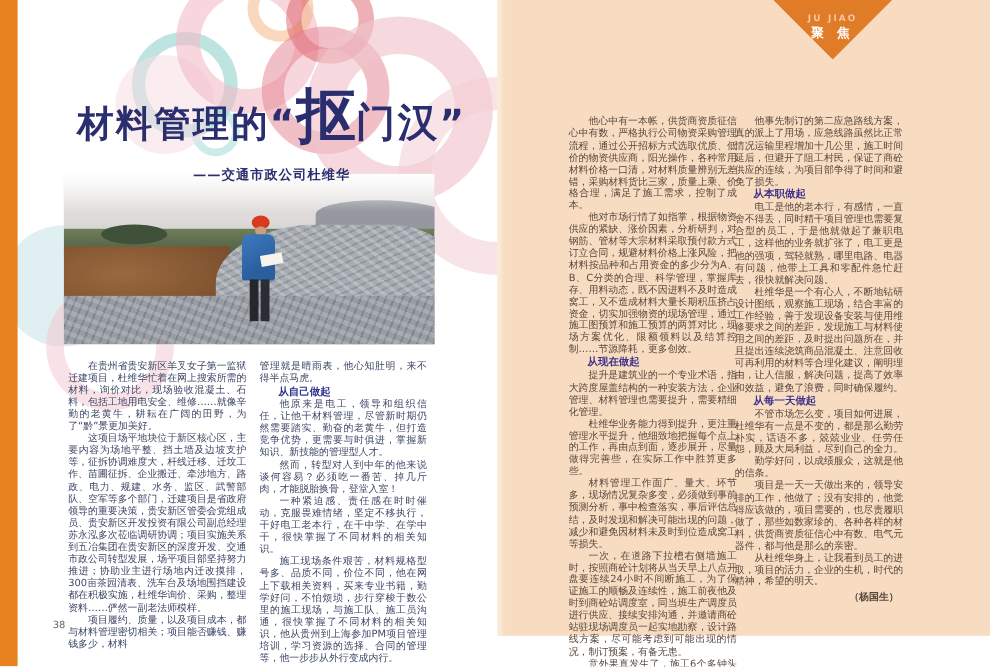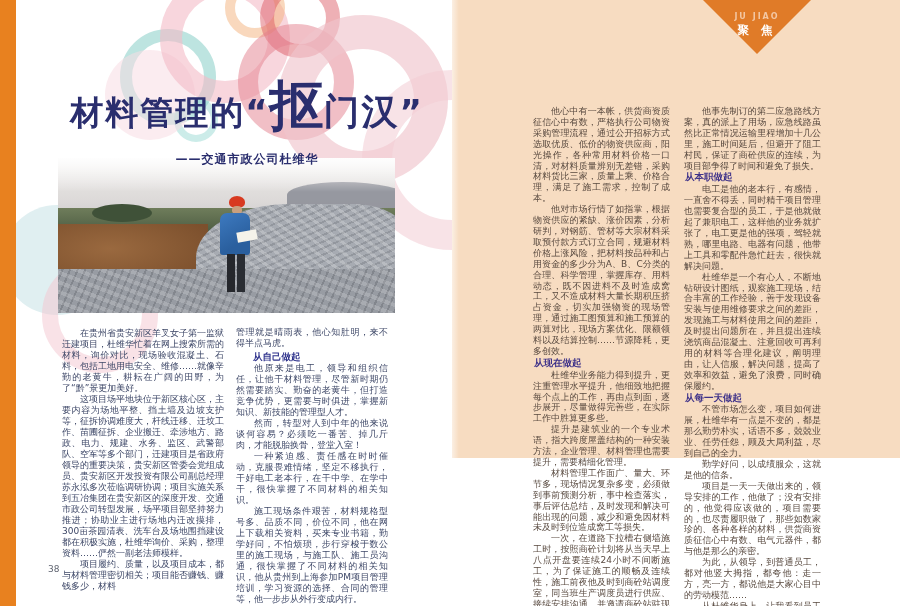--- a/index.html
+++ b/index.html
@@ -44,38 +44,38 @@
   .ph-jacket { position:absolute; left:4px; top:17px; width:30px; height:42px; border-radius:7px 7px 3px 3px;
                background:linear-gradient(150deg,#3d7ac0 0%, #2a5f9e 70%); }
   .ph-paper { position:absolute; left:21px; top:35px; width:20px; height:10px; background:#f5f3ea; transform:rotate(-10deg); z-index:2; }
   .ph-leg1 { position:absolute; left:11px; top:58px; width:8px; height:38px; background:#25272c; }
   .ph-leg2 { position:absolute; left:21px; top:58px; width:8px; height:38px; background:#2a2d33; }
   .ph-fade { position:absolute; left:0; top:0; width:100%; height:34px;
              background:linear-gradient(rgba(255,255,255,.95), rgba(255,255,255,0)); }
 
   .lp-col { position:absolute; top:328px; font-size:9px; line-height:11px; text-align:justify; color:#3d4767; z-index:4; }
   .lp-col p { text-indent:2em; }
-  .lp-col .no-indent { text-indent:0;font-family:Liberation Mono, monospace; }
+  .lp-col .no-indent { text-indent:0; }
   .lp-col1 { left:62px; width:162px; }
   .lp-col2 { left:236px; width:152px; }
   .lp-heading { color:#2e328c; font-weight:bold; font-size:9.5px; text-indent:1.8em; margin:1px 0; }
   .page-num { position:absolute; left:48px; top:564px; font-size:9px; color:#5f6470; z-index:5; }
 
   
-  .right-page { position:absolute; left:452px; top:0; width:448px; height:458px; background:#f7dcc1; }
+  .right-page { position:absolute; left:452px; top:0; width:448px; height:578px; background:#f7dcc1; }
   .gutter-light { position:absolute; left:0; top:0; width:7px; height:606px; background:linear-gradient(90deg, rgba(255,255,255,.55), rgba(255,255,255,0)); }
 
   .focus-tab { position:absolute; left:251px; top:0; width:108px; height:54px; background:#e07b28;
                -webkit-clip-path:polygon(0 0,100% 0,50% 100%); clip-path:polygon(0 0,100% 0,50% 100%);
                text-align:center; z-index:3; }
   .focus-latin { margin-top:12px; font-size:8px; letter-spacing:2px; color:#f3c7a3; font-weight:bold; }
   .focus-cn { margin-top:2px; font-size:11.5px; letter-spacing:4px; color:#ffffff; font-weight:bold; }
 
   .rp-col { position:absolute; top:106px; width:153px; font-size:9px; line-height:10.9px; text-align:justify; color:#58493f; }
-  .rp-col p { text-indent:2em;margin-left:16px; }
+  .rp-col p { text-indent:2em; }
   .rp-col1 { left:65px; }
   .rp-col2 { left:216px; }
   .rp-heading { color:#3e3189; font-weight:bold; font-size:9.5px; text-indent:1.8em; margin:1px 0; }
   .signature { text-align:right; text-indent:0 !important; padding-right:4px; margin-top:3px; font-weight:bold; }
 </style>
 </head>
 <body>
 
 <div id="spread">
 
@@ -143,35 +143,34 @@
 
     <div class="focus-tab">
       <div class="focus-latin">JU JIAO</div>
       <div class="focus-cn">聚 焦</div>
     </div>
 
     <div class="rp-col rp-col1">
       <p>他心中有一本帐，供货商资质征信心中有数，严格执行公司物资采购管理流程，通过公开招标方式选取优质、低价的物资供应商，阳光操作，各种常用材料价格一口清，对材料质量辨别无差错，采购材料货比三家，质量上乘、价格合理，满足了施工需求，控制了成本。</p>
       <p>他对市场行情了如指掌，根据物资供应的紧缺、涨价因素，分析研判，对钢筋、管材等大宗材料采取预付款方式订立合同，规避材料价格上涨风险，把材料按品种和占用资金的多少分为A、B、C分类的合理、科学管理，掌握库存、用料动态，既不因进料不及时造成窝工，又不造成材料大量长期积压挤占资金，切实加强物资的现场管理，通过施工图预算和施工预算的两算对比，现场方案优化、限额领料以及结算控制……节源降耗，更多创效。</p>
       <div class="rp-heading">从现在做起</div>
+      <p>提升是建筑业的一个专业术语，指大跨度屋盖结构的一种安装方法，企业管理、材料管理也需要提升，需要精细化管理。</p>
       <p>杜维华业务能力得到提升，更注重管理水平提升，他细致地把握每个点上的工作，再由点到面，逐步展开，尽量做得完善些，在实际工作中胜算更多些。</p>
-      <p>提升是建筑业的一个专业术语，指大跨度屋盖结构的一种安装方法，企业管理、材料管理也需要提升，需要精细化管理。</p>
       <p>材料管理工作面广、量大、环节多，现场情况复杂多变，必须做到事前预测分析，事中检查落实，事后评估总结，及时发现和解决可能出现的问题，减少和避免因材料未及时到位造成窝工等损失。</p>
       <p>一次，在道路下拉槽右侧墙施工时，按照商砼计划将从当天早上八点开盘要连续24小时不间断施工，为了保证施工的顺畅及连续性，施工前夜他及时到商砼站调度室，同当班生产调度员进行供应、接续安排沟通，并邀请商砼站驻现场调度员一起实地勘察，设计路线方案，尽可能考虑到可能出现的情况，制订预案，有备无患。</p>
       <p>意外果真发生了，施工6个多钟头时，当地村民在工程标段中部阻工！该施工处又不允许存在施工缝，中断就将导致严重的质量事故和经济损失！</p>
     </div>
 
     <div class="rp-col rp-col2">
       <p>他事先制订的第二应急路线方案，真的派上了用场，应急线路虽然比正常情况运输里程增加十几公里，施工时间延后，但避开了阻工村民，保证了商砼供应的连续，为项目部争得了时间和避免了损失。</p>
       <div class="rp-heading">从本职做起</div>
       <p>电工是他的老本行，有感情，一直舍不得丢，同时精干项目管理也需要复合型的员工，于是他就做起了兼职电工，这样他的业务就扩张了，电工更是他的强项，驾轻就熟，哪里电路、电器有问题，他带上工具和零配件急忙赶去，很快就解决问题。</p>
       <p>杜维华是一个有心人，不断地钻研设计图纸，观察施工现场，结合丰富的工作经验，善于发现设备安装与使用维修要求之间的差距，发现施工与材料使用之间的差距，及时提出问题所在，并且提出连续浇筑商品混凝土、注意回收可再利用的材料等合理化建议，阐明理由，让人信服，解决问题，提高了效率和效益，避免了浪费，同时确保履约。</p>
       <div class="rp-heading">从每一天做起</div>
       <p>不管市场怎么变，项目如何进展，杜维华有一点是不变的，都是那么勤劳朴实，话语不多，兢兢业业、任劳任怨，顾及大局利益，尽到自己的全力。</p>
       <p>勤学好问，以成绩服众，这就是他的信条。</p>
       <p>项目是一天一天做出来的，领导安排的工作，他做了；没有安排的，他觉得应该做的，项目需要的，也尽责履职做了，那些如数家珍的、各种各样的材料，供货商资质征信心中有数、电气元器件，都与他是那么的亲密。</p>
-      <p>为此，从领导，到普通员工，都对他竖大拇指，都夸他：走一方，亮一方，都说他是大家心目中的劳动模范……</p>
       <p>从杜维华身上，让我看到员工的进取，项目的活力，企业的生机，时代的精神，希望的明天。</p>
       <p class="signature">（杨国生）</p>
     </div>
   </div>
 
 </div>
 
 </body></html>

